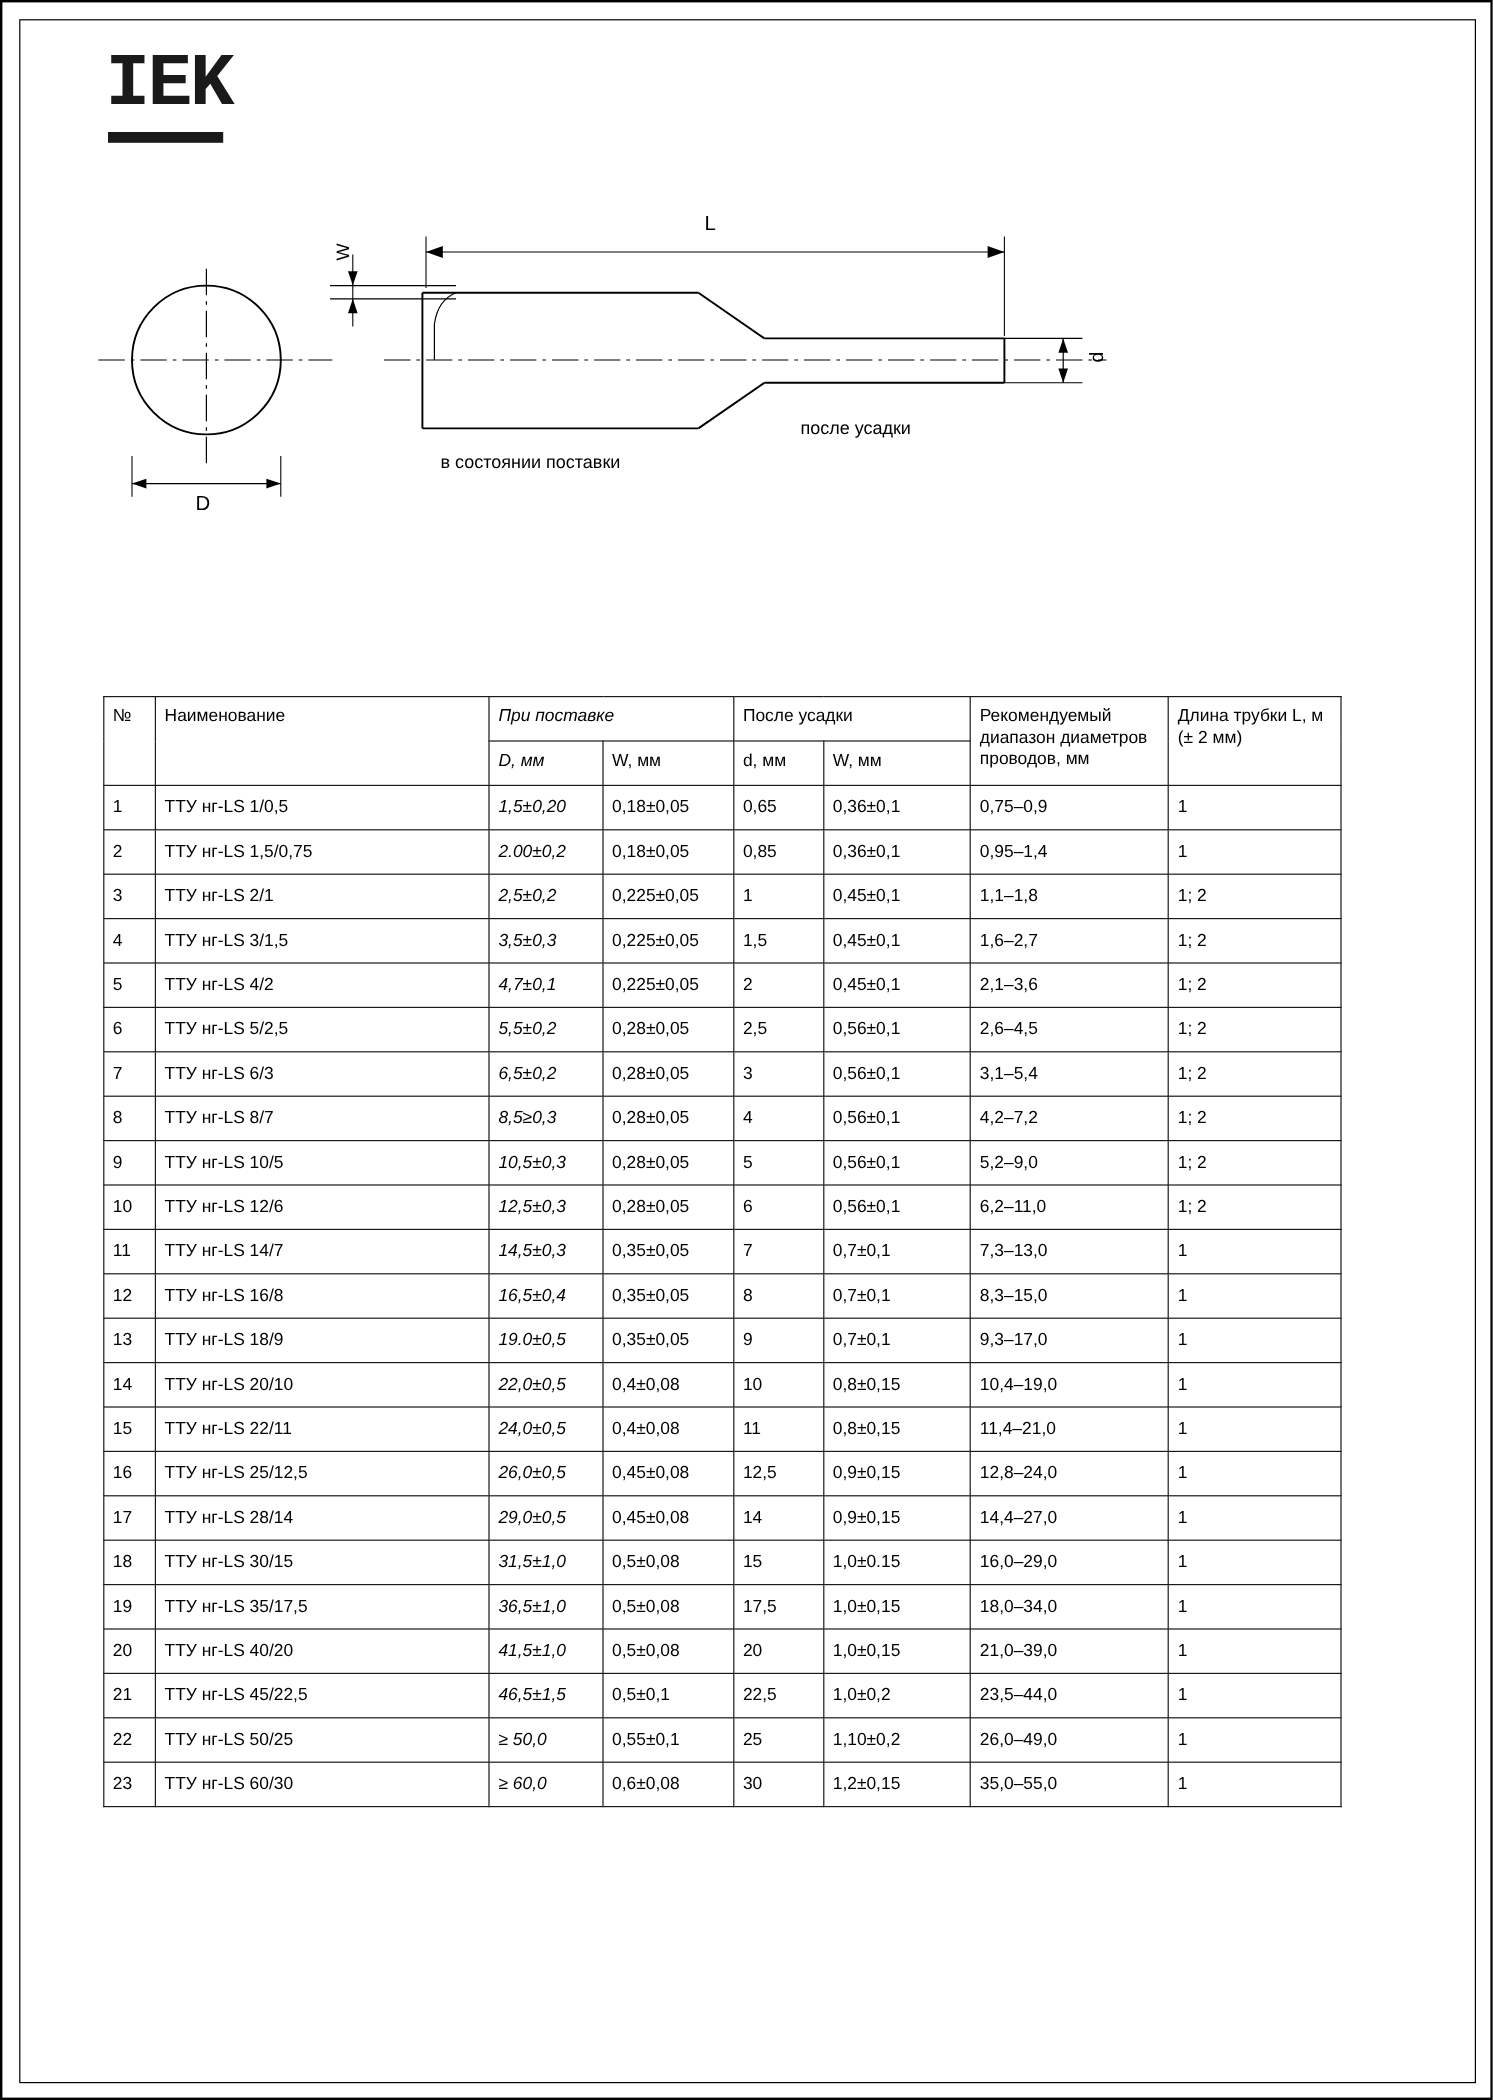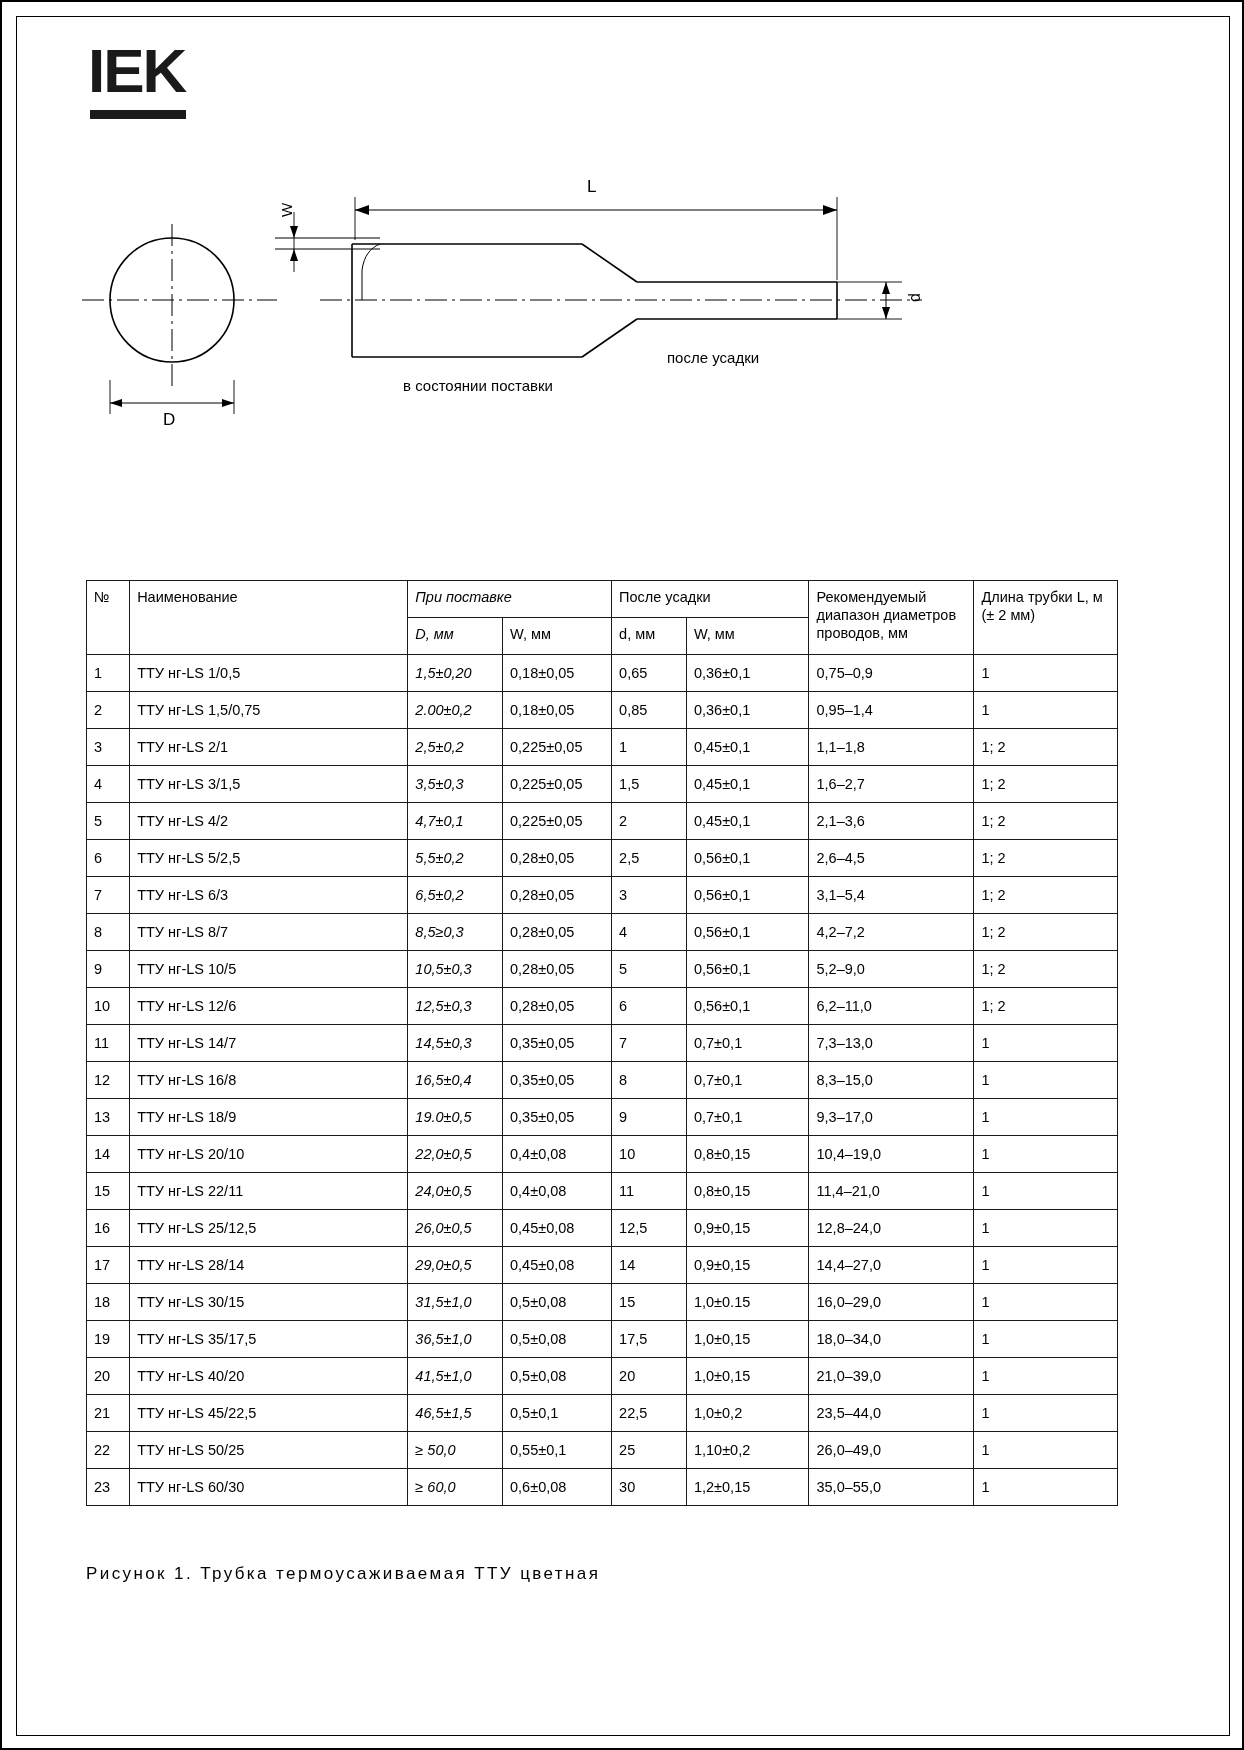--- a/index.html
+++ b/index.html
@@ -30,21 +30,21 @@
     height: 1720px;
     box-sizing: border-box;
     border: 1px solid #000;
   }
 
   
   .logo {
     position: absolute;
     left: 86px;
     top: 38px;
-    font-family: Liberation Sans, sans-serif;
+    font-family: Liberation Mono, monospace;
     font-weight: bold;
     font-size: 62px;
     letter-spacing: -2px;
     line-height: 1;
     color: #1a1a1a;
   }
   .logo .bar {
     position: absolute;
     left: 2px;
     top: 70px;
@@ -184,21 +184,21 @@
     </svg>
 
     <div class="dlabel" style="left:208px; top:25px; width:20px;">
       <span class="vtext" style="display:inline-block; position:absolute; left:8px; top:40px;">W</span>
     </div>
     <div class="dlabel" style="left:525px; top:25px; font-size:17px;">L</div>
     <div class="dlabel" style="left:838px; top:130px; width:20px; font-size:16px;">
       <span class="vtext" style="display:inline-block; position:absolute; left:6px; top:20px;">d</span>
     </div>
     <div class="dlabel" style="left:101px; top:258px; font-size:17px;">D</div>
-    <div class="dlabel" style="left:305px; top:225px;margin-left:36px;">в состоянии поставки</div>
+    <div class="dlabel" style="left:305px; top:225px;">в состоянии поставки</div>
     <div class="dlabel" style="left:605px; top:197px;">после усадки</div>
   </div>
 
   <div class="table-wrap">
     <table class="spec">
       <thead>
         <tr>
           <th class="c-num" rowspan="2">№</th>
           <th class="c-name" rowspan="2">Наименование</th>
           <th class="c-dd hdr-group" colspan="2">При поставке</th>
@@ -441,14 +441,13 @@
             <td class="c-dw">0,6±0,08</td>
             <td class="c-ad">30</td>
             <td class="c-aw">1,2±0,15</td>
             <td class="c-range">35,0–55,0</td>
             <td class="c-len">1</td>
           </tr>
         </tbody>
     </table>
   </div>
 
-  <div class="caption">Рисунок 1. Трубка термоусаживаемая ТТУ цветная</div>
 </div>
 
 </body></html>

